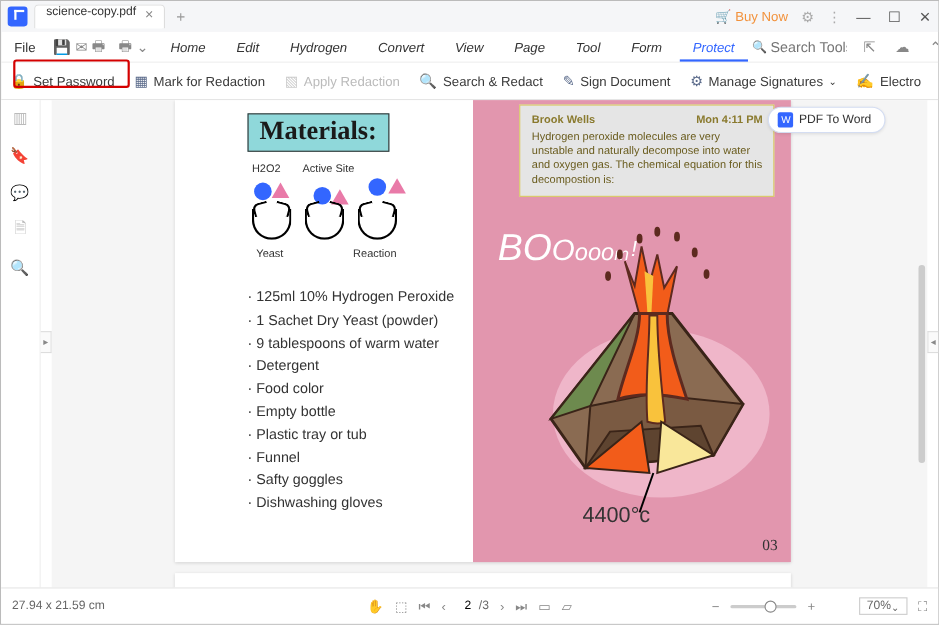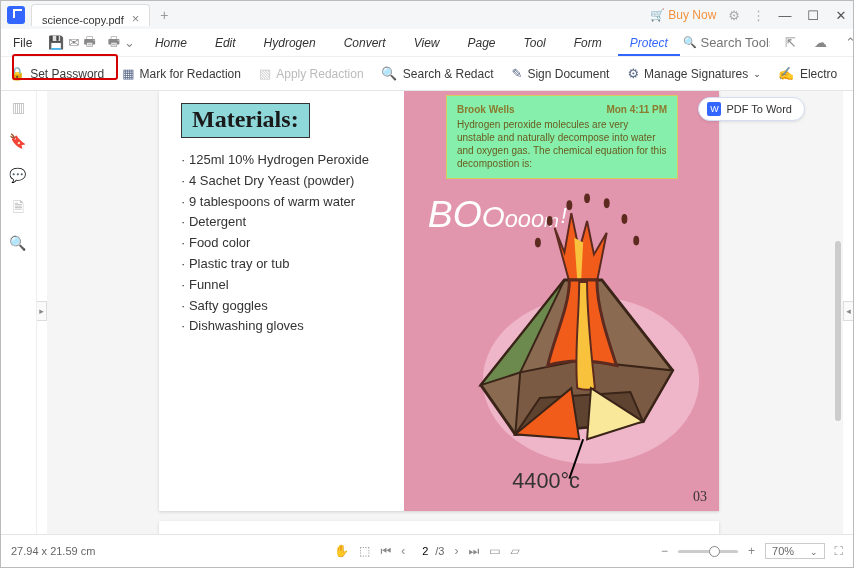--- a/index.html
+++ b/index.html
@@ -1,20 +1,20 @@
 <!DOCTYPE html>
 <html><head>
   <meta charset="utf-8">
   <style>
     * { margin:0; padding:0; box-sizing:border-box; font-family:"Segoe UI",Arial,sans-serif; }
     body { width:854px; height:568px; background:#fff; border:1px solid #bbb; position:relative; overflow:hidden; color:#333; }
     .titlebar { height:28px; display:flex; align-items:center; background:#f5f6f8; padding:0 4px; font-size:12px; }
     .app-icon { width:18px; height:18px; background:#3366ff; border-radius:3px; margin:0 6px 0 2px; position:relative; }
     .app-icon::after { content:""; position:absolute; inset:3px 3px 6px 6px; border:2px solid #fff; border-right:none; border-bottom:none; }
-    .tab { display:flex; align-items:flex-end; gap:8px; background:#fff; height:22px; padding:0 10px; border-radius:4px 4px 0 0; border:1px solid #ddd; border-bottom:none; font-size:11px; }
+    .tab { display:flex; align-items:flex-start; gap:8px; background:#fff; height:22px; padding:0 10px; border-radius:4px 4px 0 0; border:1px solid #ddd; border-bottom:none; font-size:11px; }
     .tab-close { font-size:13px; color:#888; }
     .titlebar .add { margin-left:10px; color:#999; font-size:14px; }
     .title-right { margin-left:auto; display:flex; align-items:center; gap:12px; }
     .buy-now { color:#f2923c; font-size:12px; display:flex; align-items:center; gap:3px; }
     .win-btn { width:16px; text-align:center; font-size:13px; color:#555; }
     .gear { color:#aaa; font-size:13px; }
     .menubar { height:28px; display:flex; align-items:center; padding:0 8px; gap:4px; font-size:12px; border-bottom:1px solid #eee; }
     .menubar .file { font-size:12px; color:#333; padding:0 4px; }
     .menubar .icon-btn { width:20px; text-align:center; color:#888; font-size:13px; }
     .menubar .sep { width:1px; height:16px; background:#e0e0e0; margin:0 2px; }
@@ -31,46 +31,46 @@
     .highlight-box { position:absolute; left:11px; top:53px; width:106px; height:26px; border:2px solid #d40000; border-radius:3px; pointer-events:none; z-index:50; }
     .left-panel { position:absolute; left:0; top:90px; bottom:26px; width:36px; background:#fff; border-right:1px solid #eee; display:flex; flex-direction:column; align-items:center; padding-top:8px; gap:18px; }
     .left-panel .lp-icon { width:16px; height:16px; display:flex; align-items:center; justify-content:center; color:#bbb; font-size:14px; }
     .expand-left { position:absolute; left:36px; top:300px; width:10px; height:20px; border:1px solid #ddd; border-left:none; background:#fafafa; display:flex; align-items:center; justify-content:center; font-size:9px; color:#888; }
     .expand-right { position:absolute; right:0; top:300px; width:10px; height:20px; border:1px solid #ddd; border-right:none; background:#fafafa; display:flex; align-items:center; justify-content:center; font-size:9px; color:#888; }
     .doc-area { position:absolute; left:46px; right:10px; top:90px; bottom:26px; background:#f5f5f5; overflow:hidden; }
     .scrollbar { position:absolute; right:2px; top:150px; width:6px; height:180px; background:#ccc; border-radius:3px; }
     .page-wrap { position:absolute; left:112px; top:0; width:560px; }
     .page { height:420px; display:flex; box-shadow:0 1px 3px rgba(0,0,0,0.15); background:#fff; }
     .page2-stub { margin-top:10px; height:20px; background:#fff; box-shadow:0 1px 3px rgba(0,0,0,0.15); }
-    .page-left { width:245px; padding:12px 14px 10px 22px; }
+    .page-left { width:245px; padding:12px 14px 10px 22px;margin-left:44px; }
     .materials-title { display:inline-block; background:#8fd8da; padding:2px 10px 4px; font-family:Georgia,serif; font-weight:bold; font-size:24px; color:#1a1a1a; border:1px solid #333; }
     .diagram { margin-top:10px; height:100px; position:relative; font-family:"Comic Sans MS",cursive; font-size:10px; }
     .cup { width:36px; height:28px; border:2px solid #000; border-top:none; border-radius:0 0 18px 18px; position:absolute; }
     .cup::before { content:""; position:absolute; top:-6px; left:-1px; width:12px; height:10px; border:2px solid #000; border-bottom:none; border-right:none; border-radius:6px 0 0 0; transform:rotate(-15deg);}
     .cup::after { content:""; position:absolute; top:-6px; right:-1px; width:12px; height:10px; border:2px solid #000; border-bottom:none; border-left:none; border-radius:0 6px 0 0; transform:rotate(15deg);}
     .ball { width:16px; height:16px; border-radius:50%; background:#3366ff; position:absolute; }
     .tri { width:0; height:0; border-left:8px solid transparent; border-right:8px solid transparent; border-bottom:14px solid #e97aa8; position:absolute; }
     .mat-list { margin-top:12px; font-size:13px; line-height:1.6; }
     .mat-list div::before { content:"· "; }
     .page-right { width:315px; background:#e296ae; position:relative; }
-    .sticky { position:absolute; top:4px; left:42px; width:232px; background:#86efac; border:1px solid #d9c760; padding:8px 10px; font-size:10px; }
+    .sticky { position:absolute; top:4px; left:42px; width:232px; background:#e5e5e5; border:1px solid #d9c760; padding:8px 10px; font-size:10px; }
     .sticky-head { display:flex; justify-content:space-between; color:#8a7a2e; font-weight:bold; font-size:10px; margin-bottom:3px; }
     .sticky-body { color:#6a5c1e; line-height:1.3; }
     .volcano { position:absolute; top:80px; left:10px; right:10px; bottom:10px; }
     .page-num { position:absolute; bottom:6px; right:12px; font-family:Georgia,serif; font-size:14px; color:#333; }
     .pdf-to-word { position:absolute; top:96px; right:48px; background:#fff; border:1px solid #d4ddf2; border-radius:12px; padding:4px 12px 4px 8px; font-size:11px; display:flex; align-items:center; gap:5px; box-shadow:0 1px 3px rgba(0,0,0,0.1); z-index:40; }
     .pdf-to-word .w { width:14px; height:14px; background:#3366ff; color:#fff; font-size:9px; display:flex; align-items:center; justify-content:center; border-radius:2px; }
     .statusbar { position:absolute; left:0; right:0; bottom:0; height:26px; border-top:1px solid #e5e5e5; display:flex; align-items:center; padding:16px 10px; font-size:11px; color:#666; background:#fff; }
     .statusbar .sb-center { position:absolute; left:50%; transform:translateX(-50%); display:flex; align-items:center; gap:10px; }
     .statusbar .sb-right { margin-left:auto; display:flex; align-items:center; gap:10px; }
     .nav-btn { color:#888; font-size:12px; cursor:pointer; }
     .page-input { width:20px; text-align:center; font-size:11px; border:none; }
     .zoom-slider { width:60px; height:3px; background:#ccc; border-radius:2px; position:relative; }
     .zoom-slider .knob { position:absolute; right:18px; top:-4px; width:11px; height:11px; background:#fff; border:1px solid #888; border-radius:50%; }
-    .zoom-box { border:1px solid #ccc; padding:1px 6px; display:flex; align-items:flex-end; gap:16px; }
+    .zoom-box { border:1px solid #ccc; padding:1px 6px; display:flex; align-items:flex-end; gap:0;margin-left:30px; }
   </style>
 </head>
 <body>
 
 <div class="titlebar">
   <div class="app-icon"></div>
   <div class="tab">
     <span>science-copy.pdf</span>
     <span class="tab-close">×</span>
   </div>
@@ -166,26 +166,42 @@
   <span>PDF To Word</span>
 </div>
 
 <div class="doc-area">
   <div class="scrollbar"></div>
   <div class="page-wrap">
     <div class="page">
 
       <div class="page-left">
         <span class="materials-title">Materials:</span>
+        <div class="diagram">
+          <span style="position:absolute;left:4px;top:0">H2O2</span>
+          <span style="position:absolute;left:50px;top:10">Active Site</span>
+          <div class="ball" style="left:6px;top:18px"></div>
+          <div class="tri" style="left:22px;top:18px"></div>
+          <div class="ball" style="left:60px;top:22px"></div>
+          <div class="tri" style="left:76px;top:24px"></div>
+          <div class="ball" style="left:110px;top:14px"></div>
+          <div class="tri" style="left:128px;top:14px"></div>
+          <div class="cup" style="left:4px;top:42px"></div>
+          <div class="cup" style="left:52px;top:42px"></div>
+          <div class="cup" style="left:100px;top:42px"></div>
+          <span style="position:absolute;left:8px;top:78px">Yeast</span>
+          <span style="position:absolute;left:96px;top:78px">Reaction</span>
+        </div>
         <div class="mat-list" id="mat-list">
             <div>125ml 10% Hydrogen Peroxide</div>
-            <div>4 Sachet Dry Yeast (powder)</div>
+            <div>1 Sachet Dry Yeast (powder)</div>
             <div>9 tablespoons of warm water</div>
             <div>Detergent</div>
             <div>Food color</div>
+            <div>Empty bottle</div>
             <div>Plastic tray or tub</div>
             <div>Funnel</div>
             <div>Safty goggles</div>
             <div>Dishwashing gloves</div>
           </div>
       </div>
 
       <div class="page-right">
         <div class="sticky">
           <div class="sticky-head">

